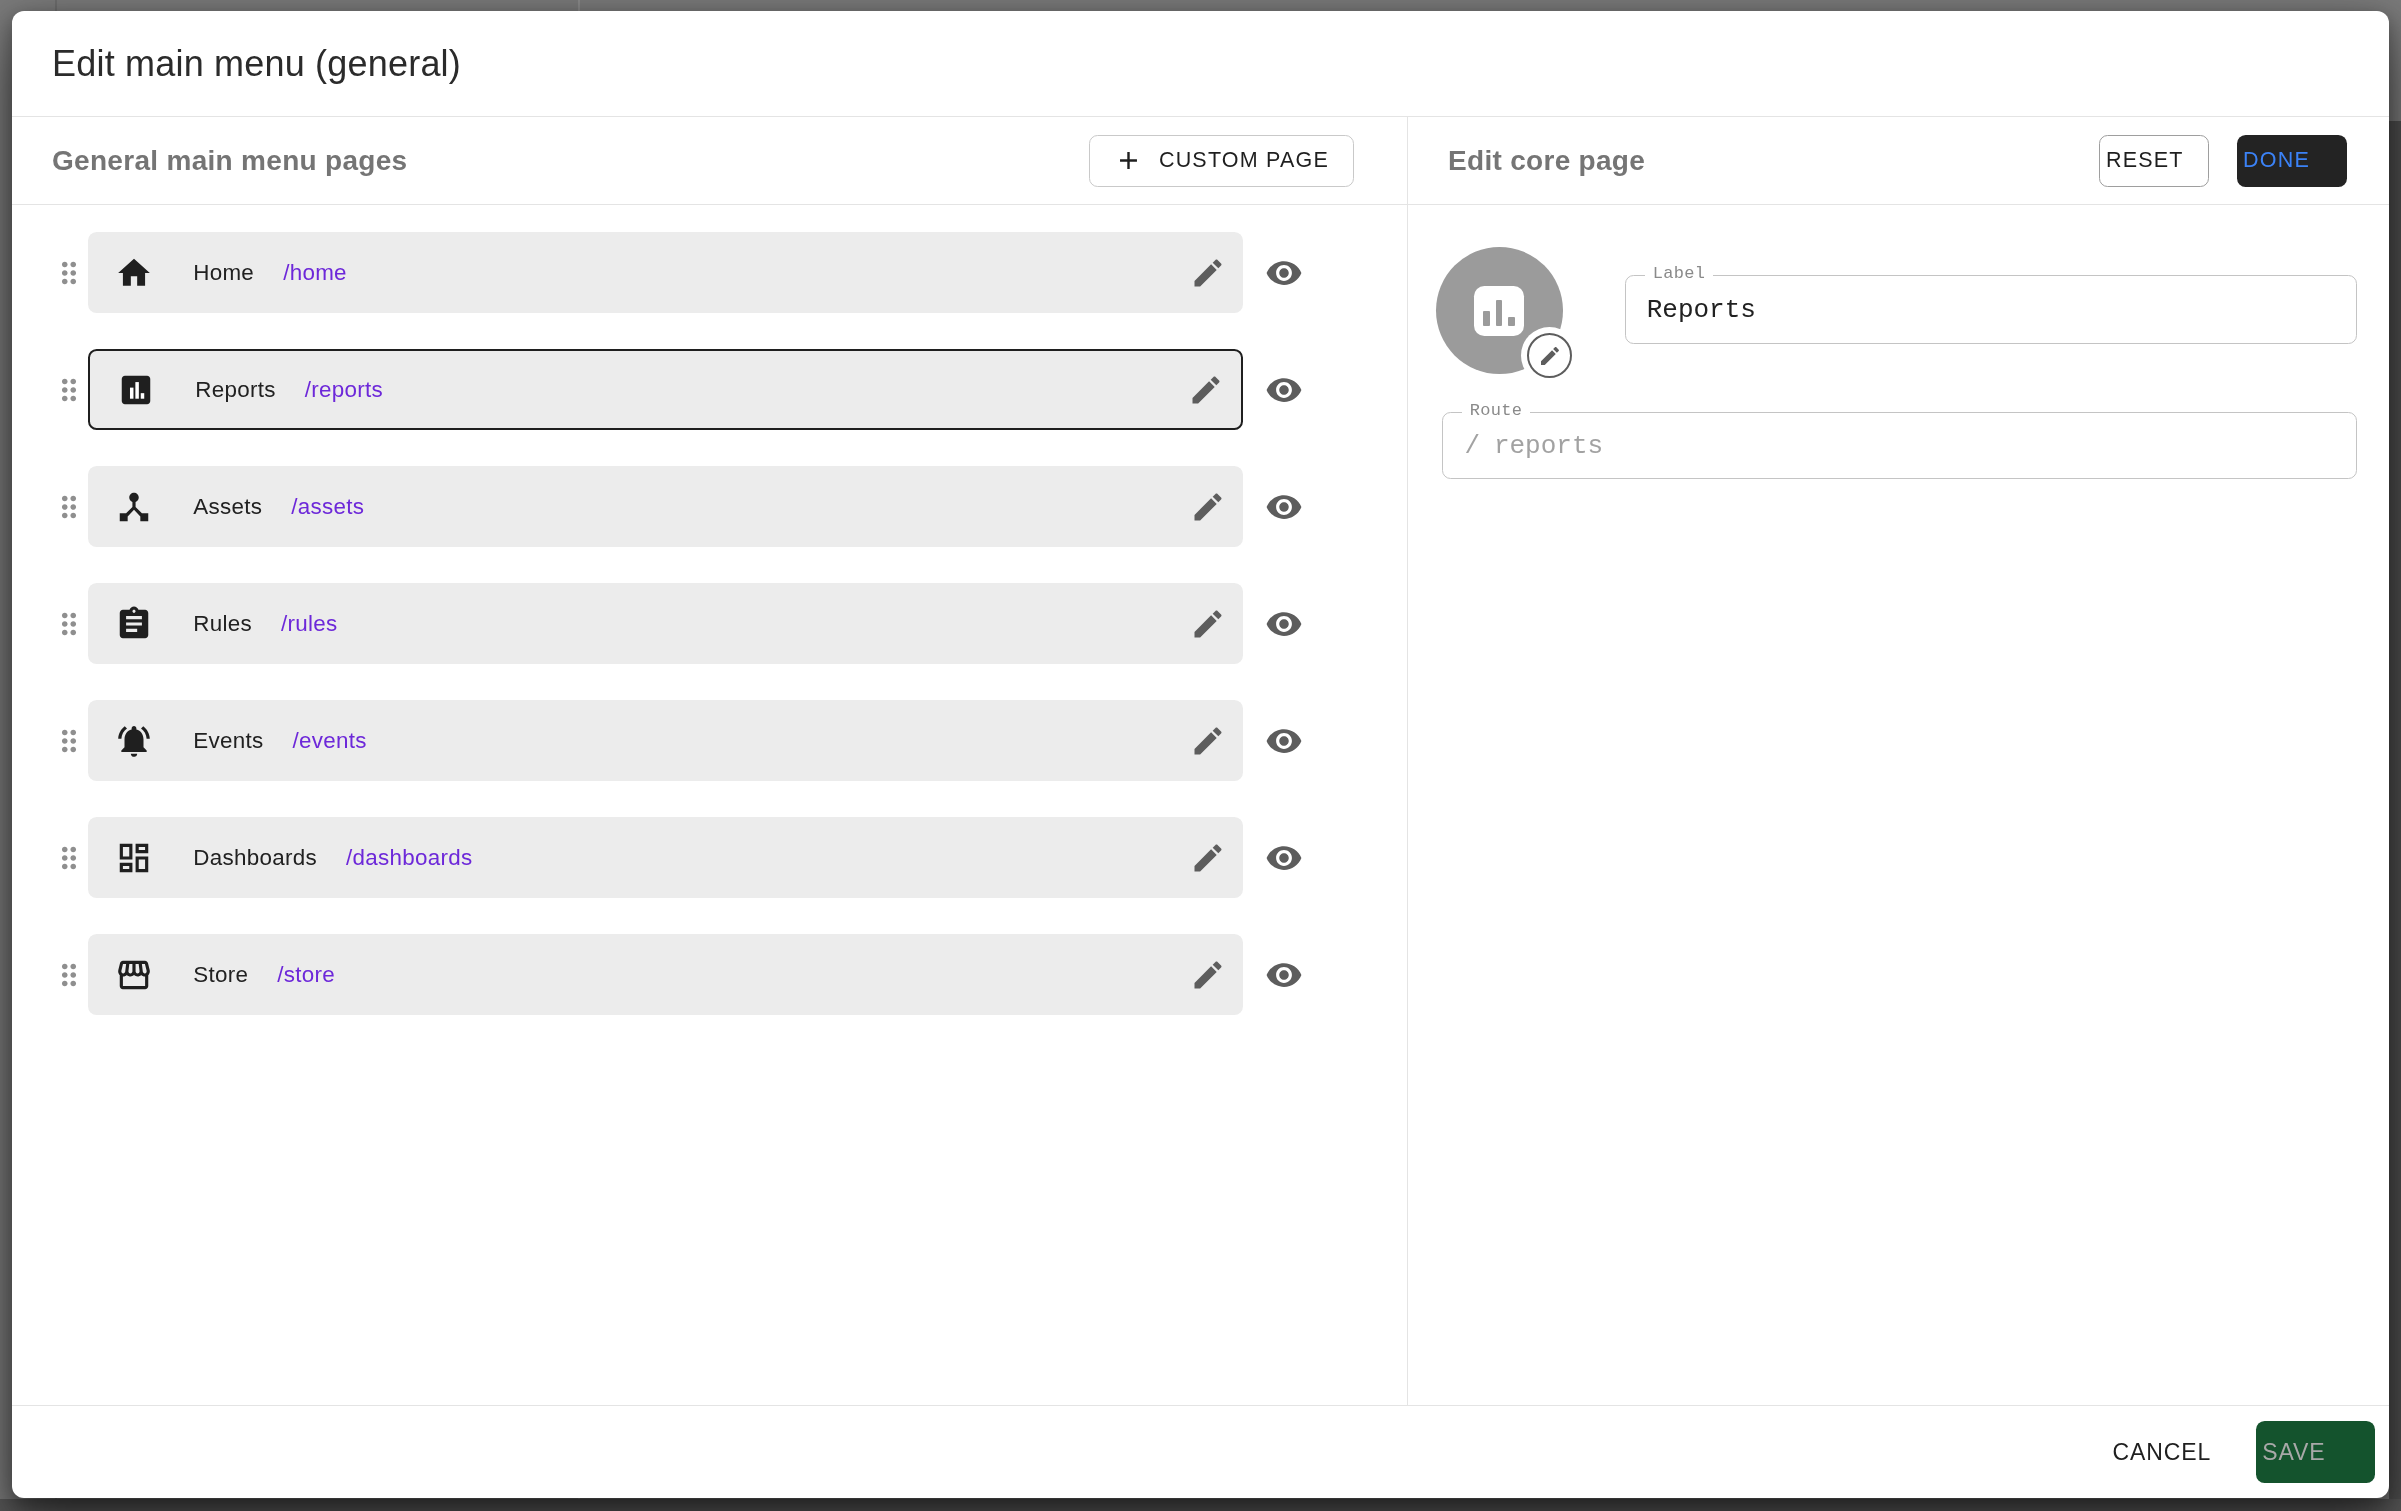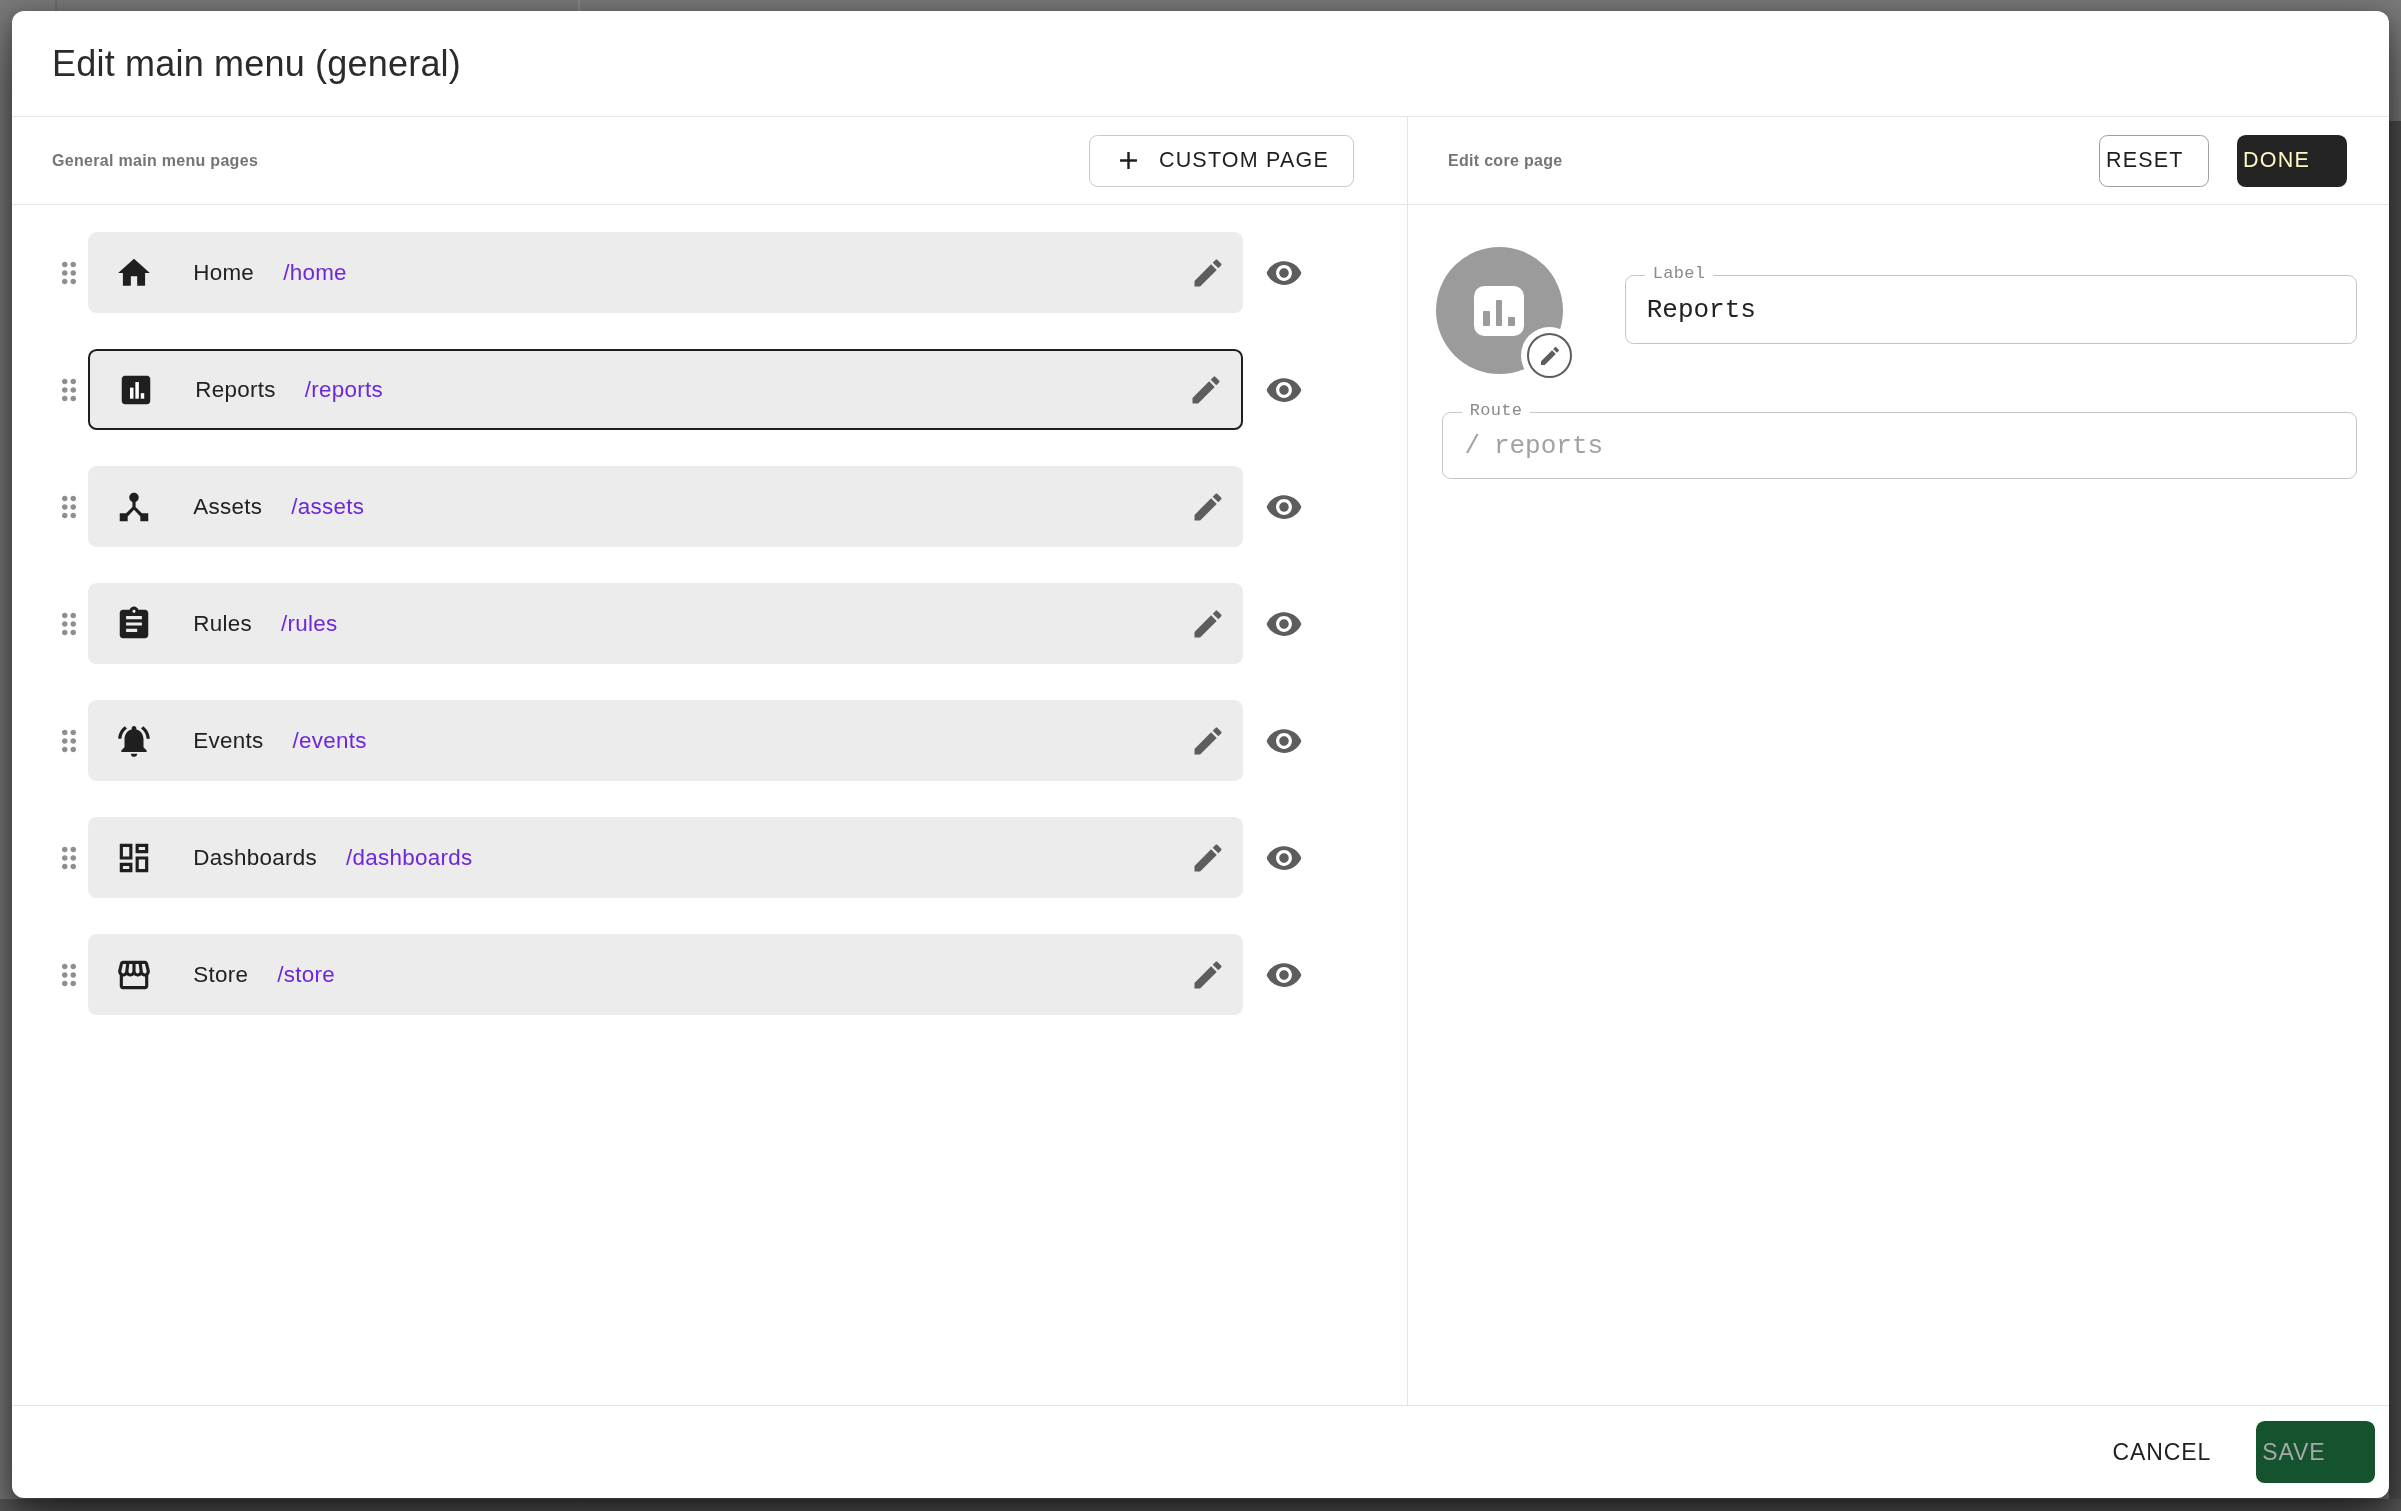--- a/index.html
+++ b/index.html
@@ -25,29 +25,29 @@
   }
   .title-bar{height:106px;flex:0 0 auto;display:flex;align-items:center;
     padding-left:40px;border-bottom:1.7px solid #e4e4e4;box-sizing:border-box;}
   .title-bar h1{margin:0;font-size:36px;font-weight:400;color:#2b2b2b;letter-spacing:0.2px;}
 
   .header-band{height:88px;flex:0 0 auto;display:flex;border-bottom:1.7px solid #e4e4e4;box-sizing:border-box;}
   .header-left{width:1396px;flex:0 0 auto;display:flex;align-items:center;justify-content:space-between;
     padding-left:40px;box-sizing:border-box;border-right:1.7px solid #e4e4e4;}
   .header-right{flex:1;display:flex;align-items:center;justify-content:space-between;
     padding-left:40px;padding-right:42px;box-sizing:border-box;}
-  .panel-heading{font-size:16px;font-weight:700;color:#757575;letter-spacing:0.3px;}
+  .panel-heading{font-size:28px;font-weight:700;color:#757575;letter-spacing:0.3px;}
 
   .btn{display:inline-flex;align-items:center;cursor:pointer;
     font-size:21.5px;font-weight:500;letter-spacing:1.2px;color:#1f1f1f;
     border-radius:8.6px;box-sizing:border-box;background:#fff;user-select:none;}
   .btn-outline{border:1.7px solid #c9c9c9;height:52px;padding:0 24px;margin-right:53px;}
   .btn-outline .plus{width:29px;height:29px;margin-right:15.5px;flex:0 0 auto;}
   .btn-reset{border:1.7px solid #9e9e9e;height:52px;width:110px;}
-  .btn-done{background:#232323;color:#fef9c3;height:52px;width:110px;margin-left:28px;border:none;}
+  .btn-done{background:#232323;color:#3b82f6;height:52px;width:110px;margin-left:28px;border:none;}
   .hdr-buttons{display:flex;align-items:center;}
 
   .content{flex:1;display:flex;min-height:0;}
   .left-panel{width:1396px;flex:0 0 auto;border-right:1.7px solid #e4e4e4;box-sizing:border-box;
     padding:27px 0 0 40px;overflow:hidden;}
   .right-panel{flex:1;position:relative;font-family:Liberation Mono, monospace;}
 
   
   .row-line{display:flex;align-items:center;height:81px;margin-bottom:36px;}
   .drag{width:34px;height:34px;flex:0 0 auto;color:#8f8f8f;cursor:grab;}

